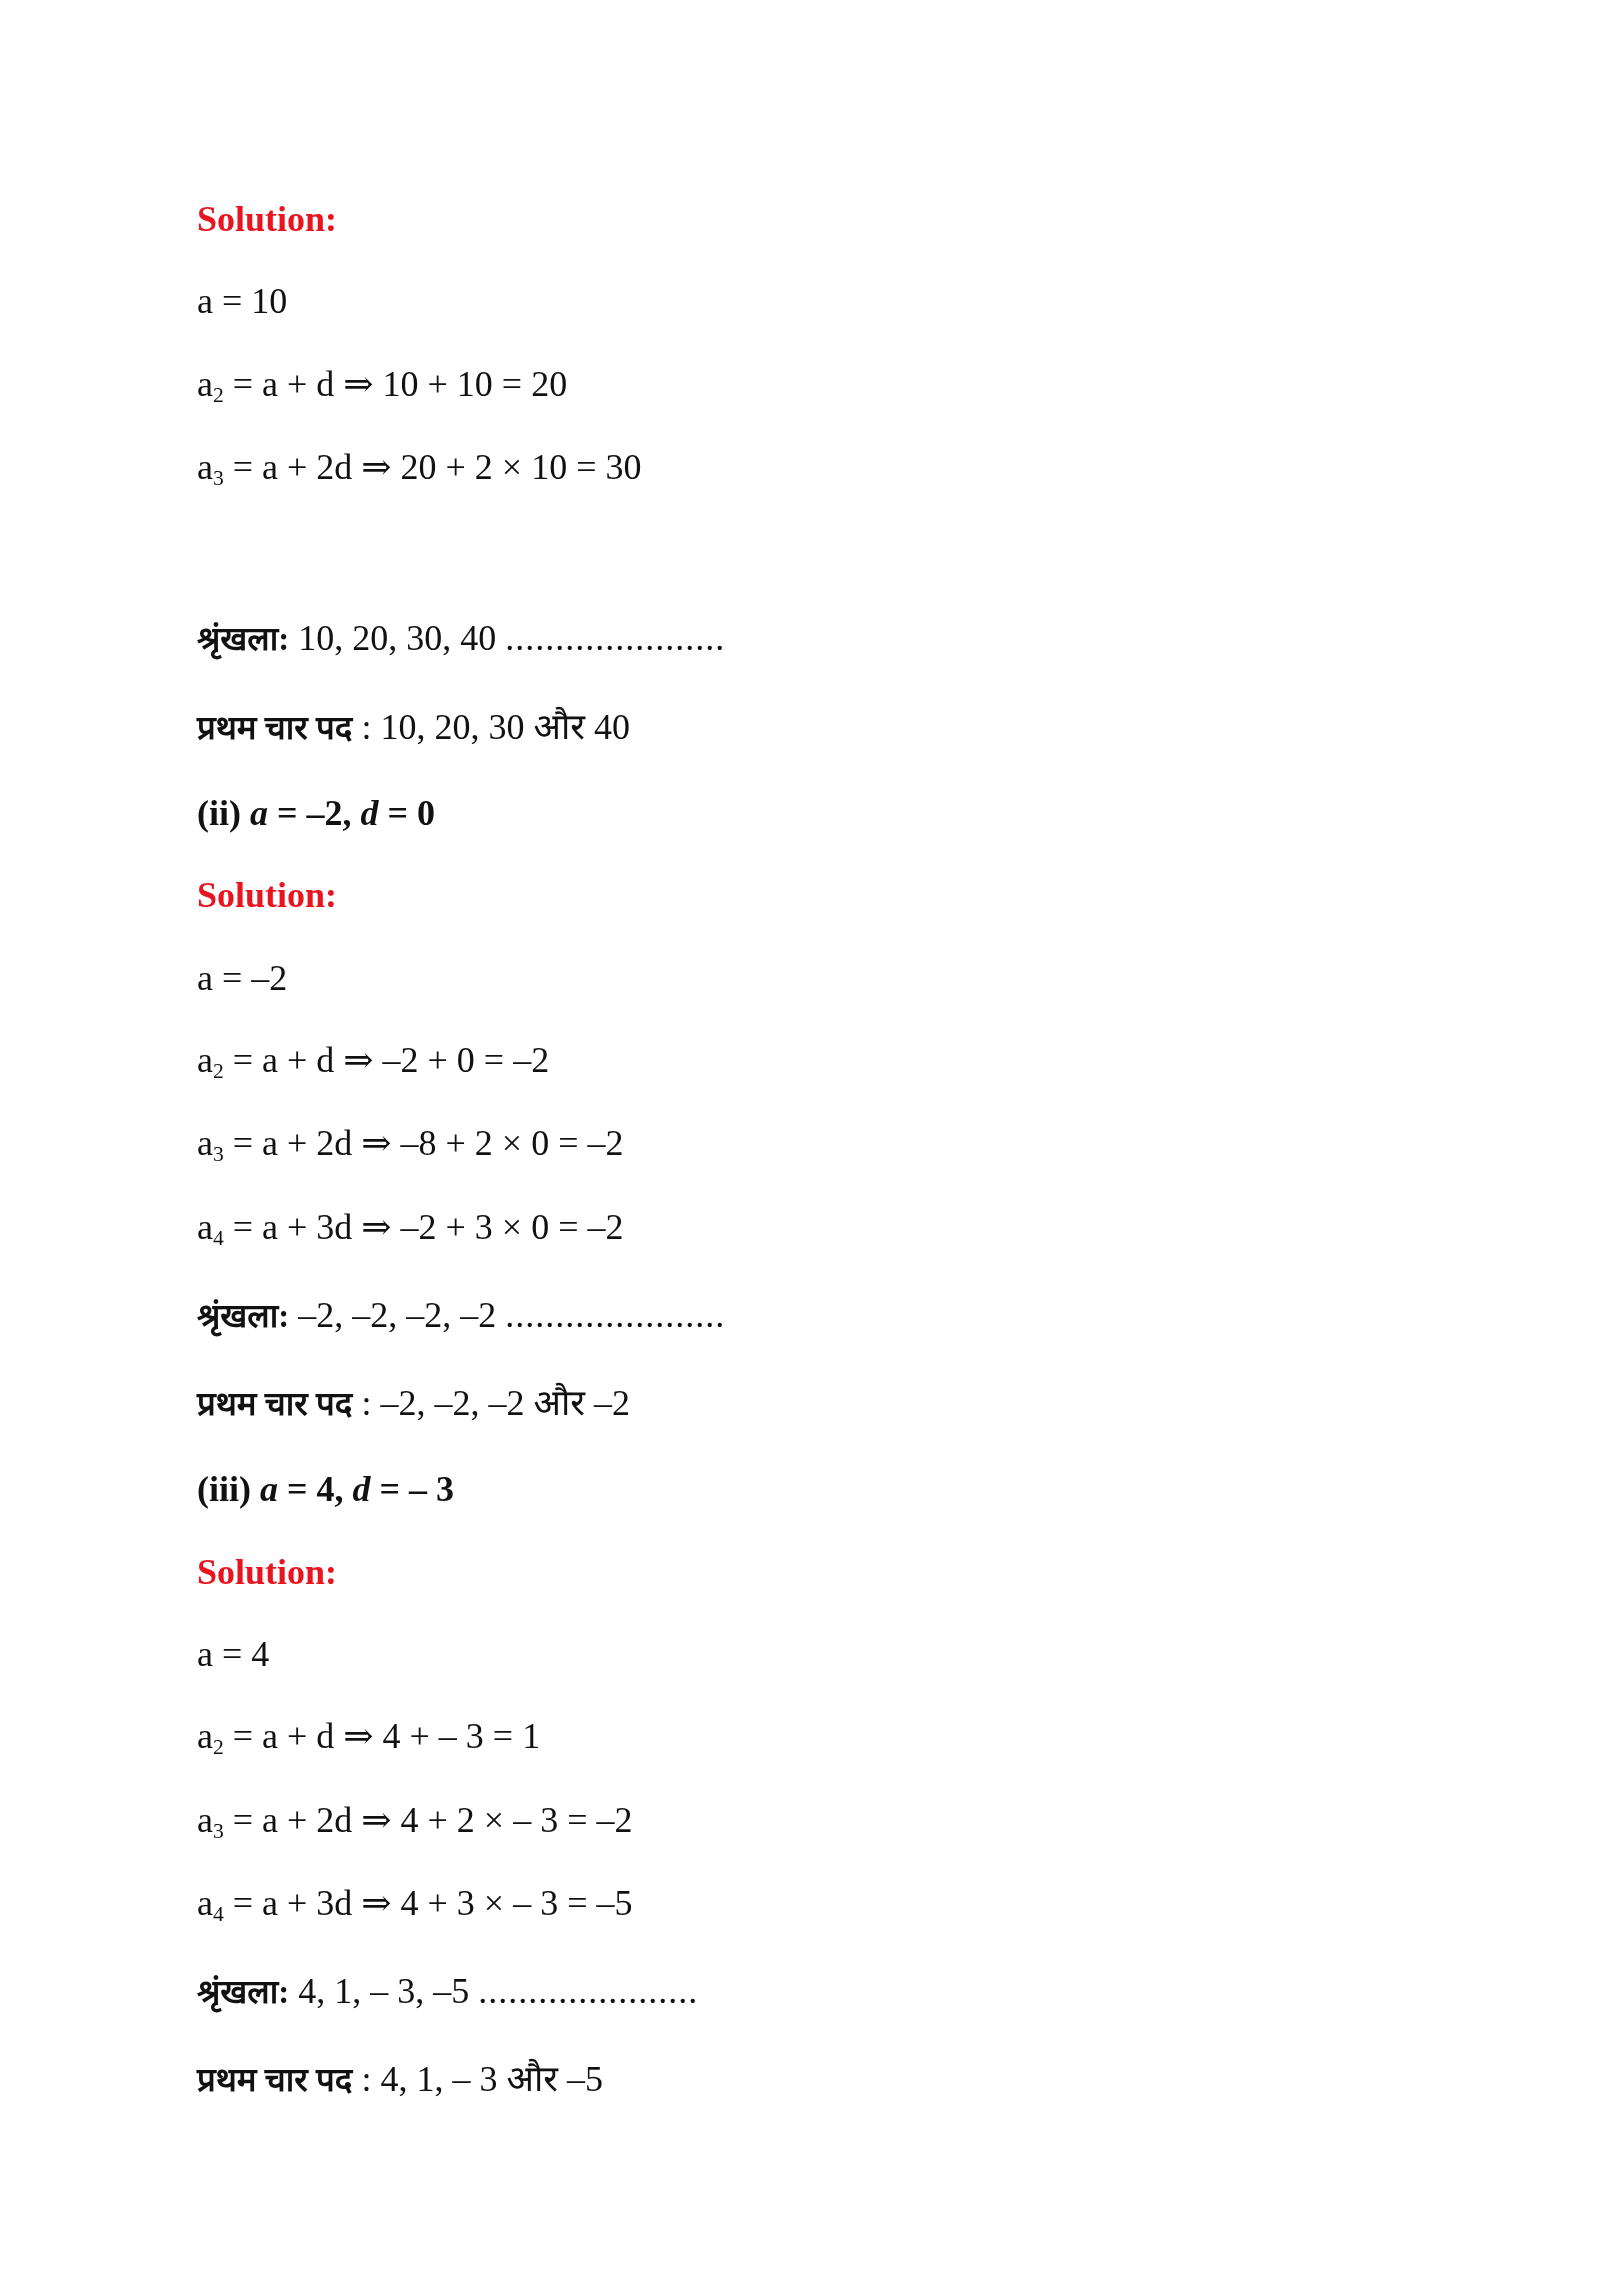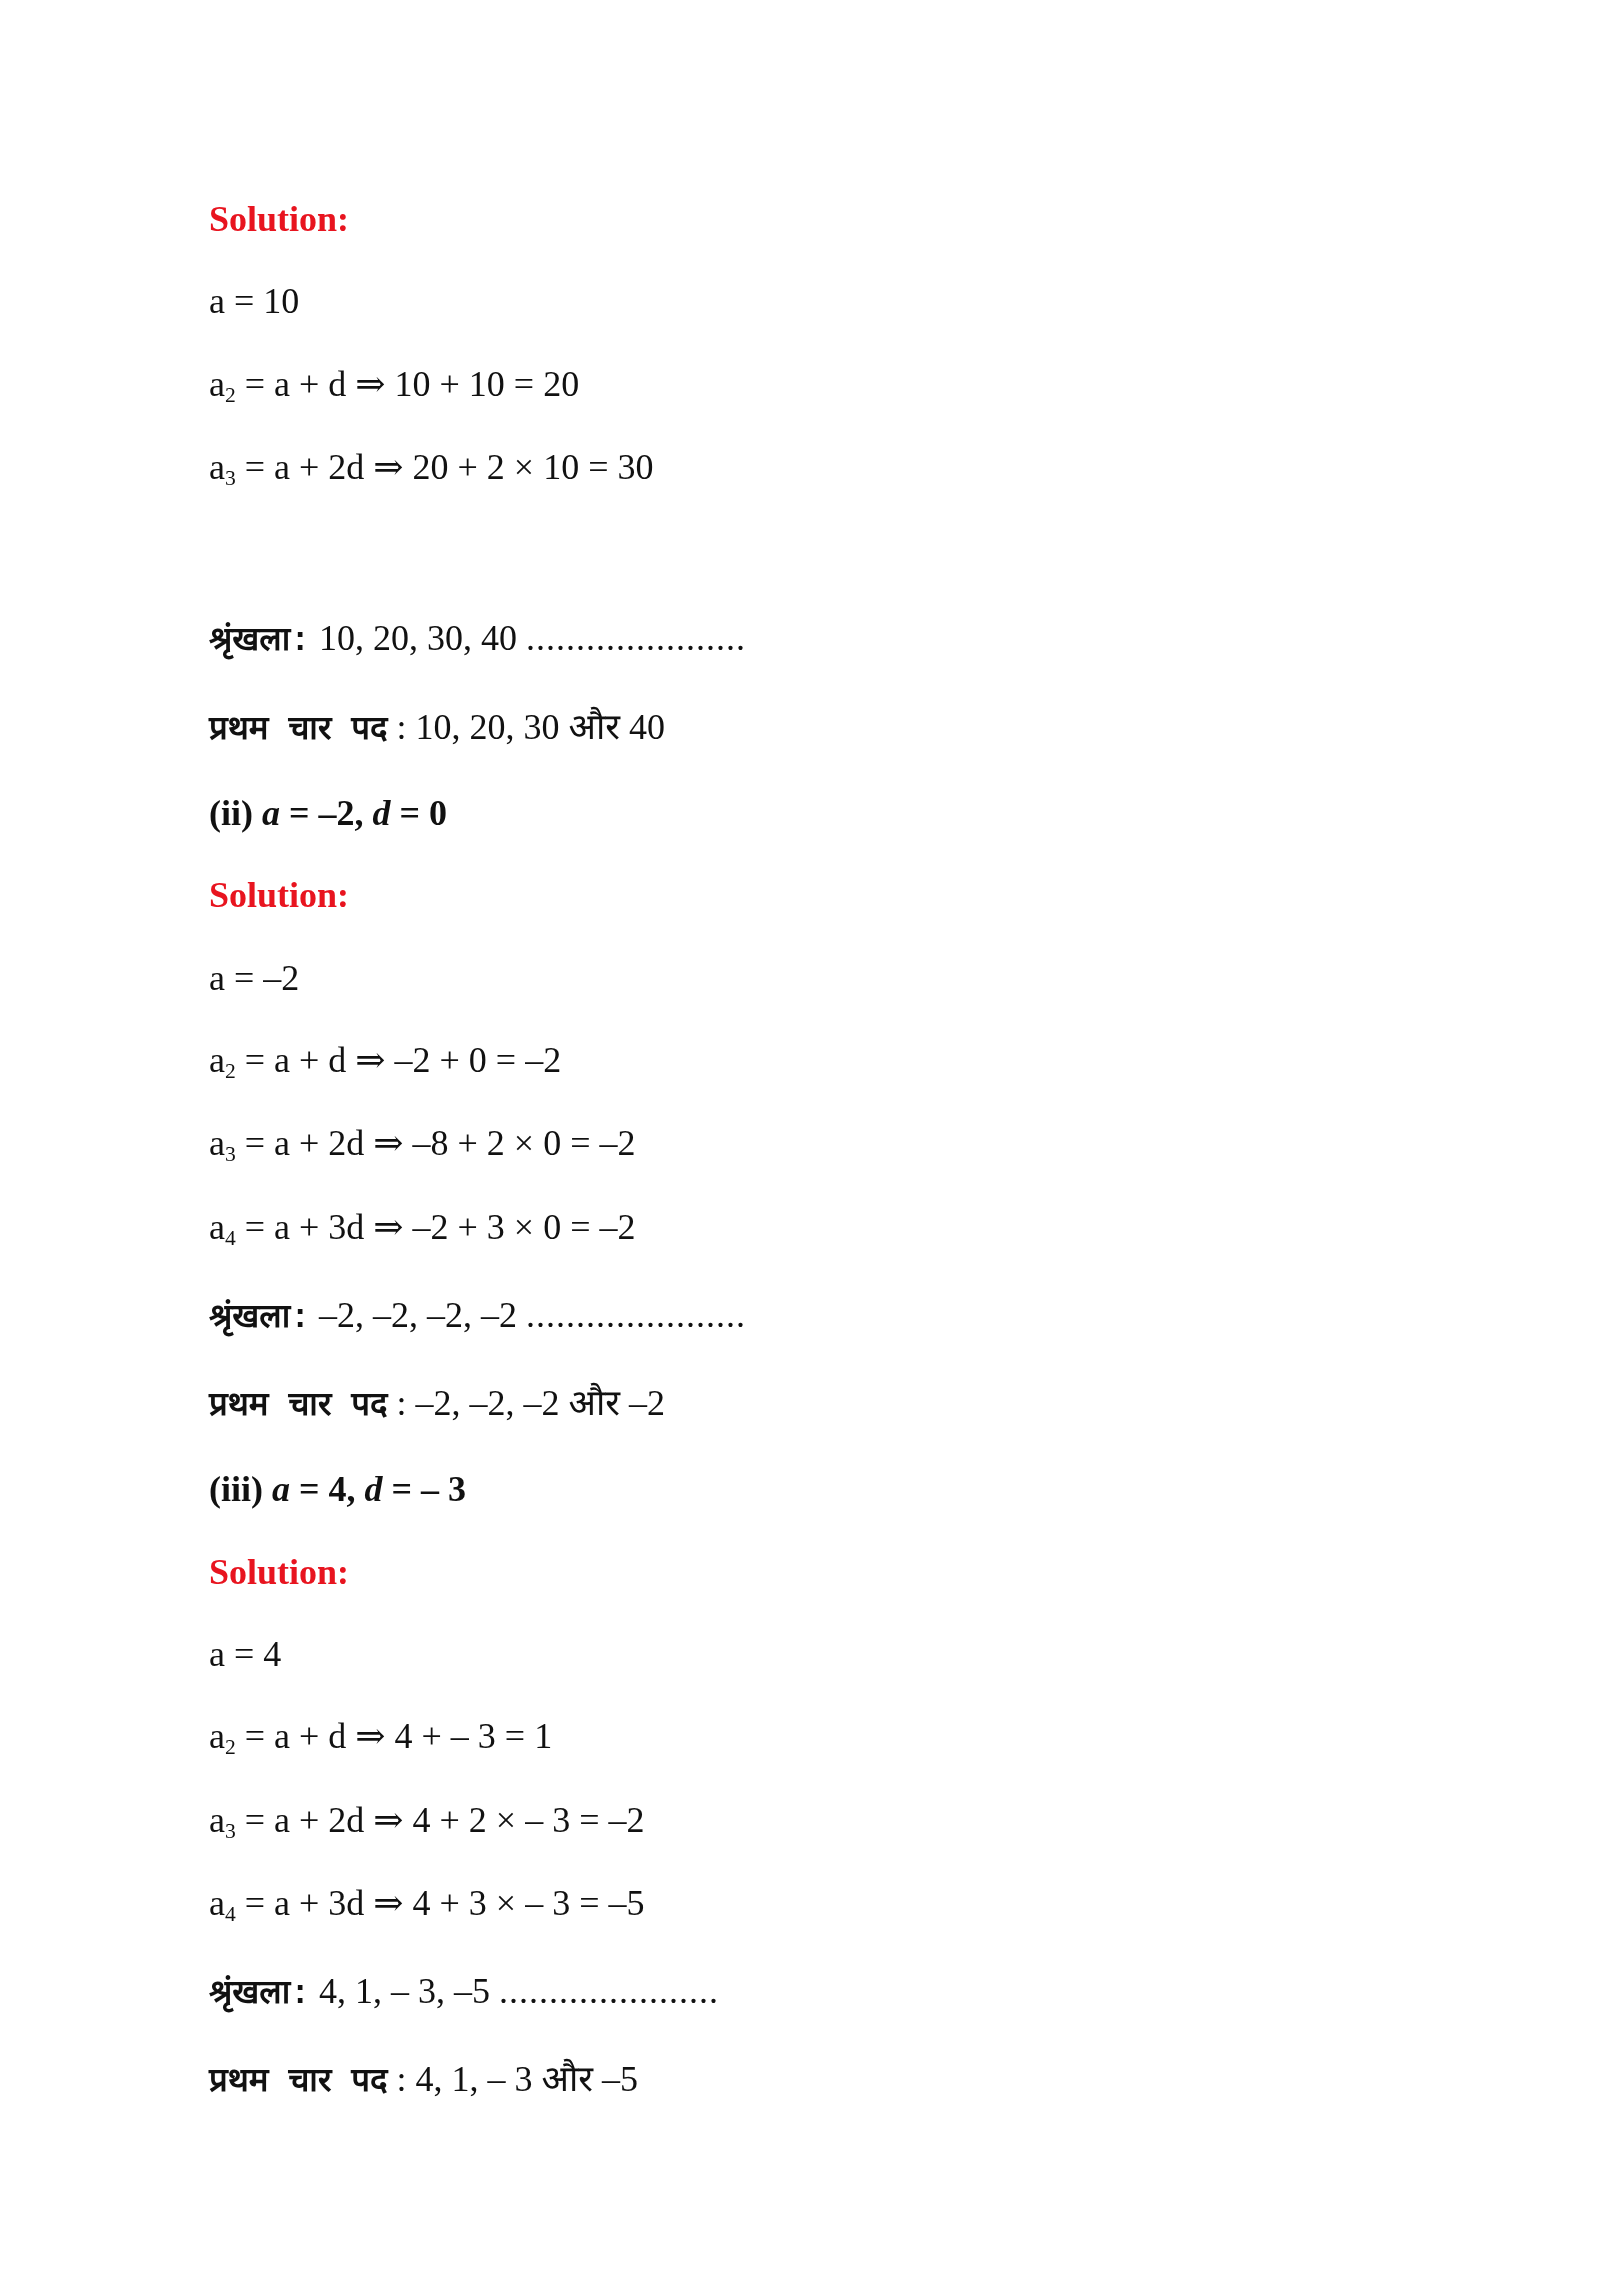--- a/index.html
+++ b/index.html
@@ -10,21 +10,21 @@
     body {
       width: 1620px;
       height: 2293px;
       position: relative;
       overflow: hidden;
       font-family: "Liberation Serif", "DejaVu Serif", serif;
       color: #111111;
     }
     .page {
       position: absolute;
-      left: 12px;
+      left: 0;
       top: 0;
       width: 1332px;
       height: 2293px;
     }
     .line {
       position: absolute;
       left: 197px;
       font-size: 36px;
       line-height: 43px;
       white-space: nowrap;
@@ -34,21 +34,21 @@
       font-weight: bold;
       font-size: 36px;
     }
     .heading {
       font-weight: bold;
     }
     .heading .var {
       font-style: italic;
     }
     .label-hi {
-      font-family: Liberation Mono, monospace;
+      font-family: Liberation Serif, serif;
       font-weight: bold;
       font-size: 33px;
     }
     sub {
       font-size: 21.6px;
       vertical-align: -5.9px;
       line-height: 0;
     }
     .dots {
       letter-spacing: 1px;

